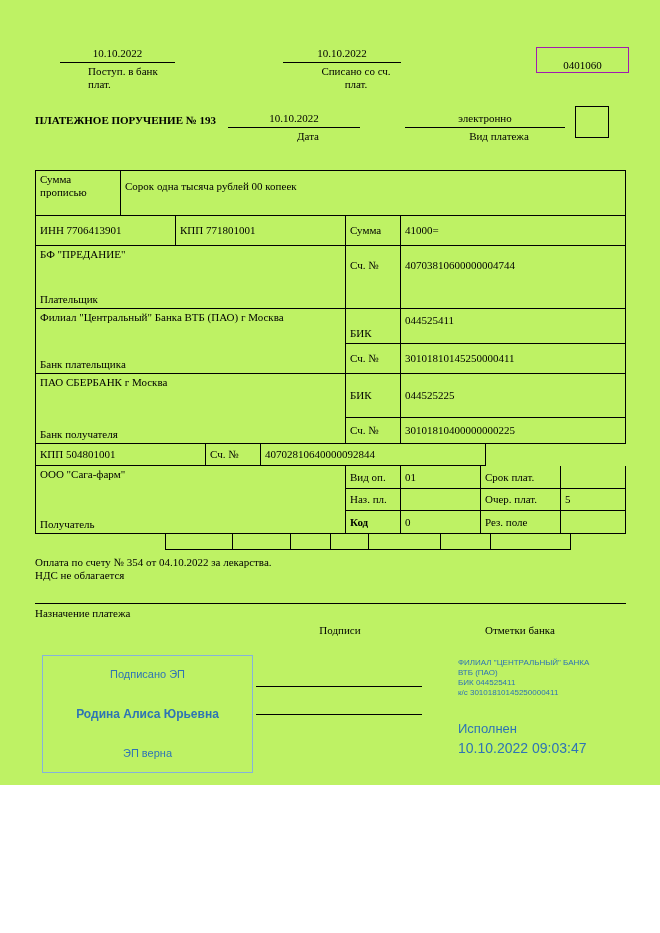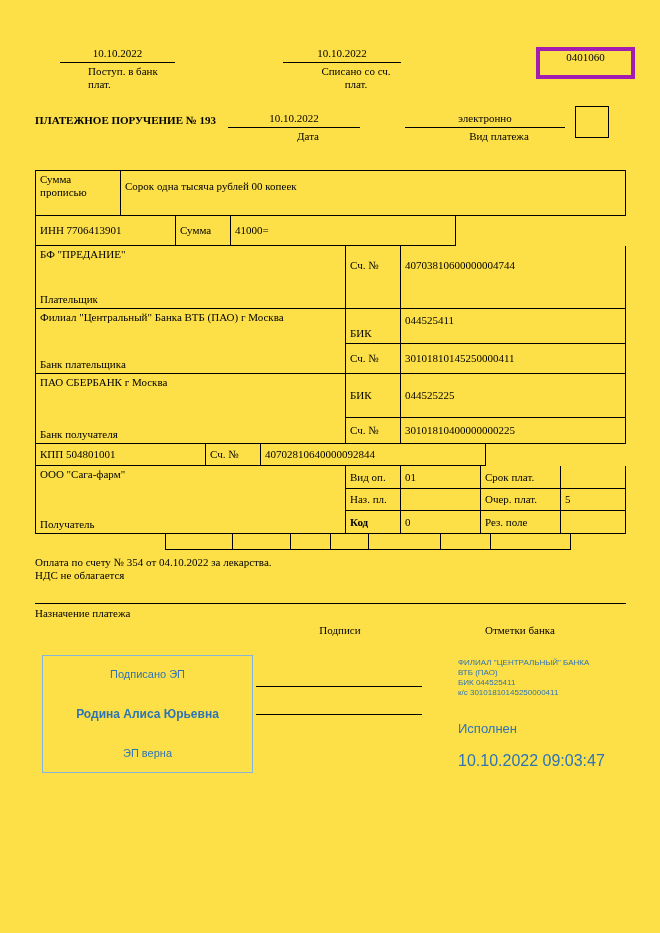--- a/index.html
+++ b/index.html
@@ -1,43 +1,43 @@
 <!DOCTYPE html>
 <html style="--stamp-text: #2e74b5; --stamp-border: #85b3da;"><head>
 <meta charset="utf-8">
 <style>
   html,body{margin:0;padding:0;background:#ffffff;}
-  .page{position:relative;width:660px;height:933px;background:#fde047;color:#000;
+  .page{position:relative;width:660px;height:785px;background:#bef264;color:#000;
         font-family:"Liberation Serif",serif;font-size:11px;line-height:13px;overflow:hidden;}
   .abs{position:absolute;}
   .uval{text-align:center;border-bottom:1px solid #000;padding-bottom:2px;}
   .ulabel{text-align:center;padding-top:2px;margin-left:28px;}
   .ulabel.left{text-align:left;}
-  .codebox{border:4px solid #a21caf;display:flex;align-items:flex-start;justify-content:center;}
+  .codebox{border:1px solid #a21caf;display:flex;align-items:flex-end;justify-content:center;}
   .emptybox{border:1px solid #000;}
   .doc-title{font-weight:bold;}
   .t{border-top:1px solid #000;border-left:1px solid #000;}
   .t,.t *{box-sizing:border-box;}
   .r{display:flex;}
   .col{display:flex;flex-direction:column;flex:none;}
   .c{border-right:1px solid #000;border-bottom:1px solid #000;padding:2px 4px;overflow:hidden;flex:none;}
   .vc{display:flex;align-items:center;}
   .vb{display:flex;align-items:flex-end;padding-bottom:3px;}
   .stack{display:flex;flex-direction:column;justify-content:space-between;}
   .hrule{border-top:1px solid #000;height:0;}
   .sig-line{border-top:1px solid #000;height:0;}
   .center{text-align:center;}
   .stampbox{border:1px solid var(--stamp-border,#85b3da);color:var(--stamp-text,#2e74b5);
         display:flex;flex-direction:column;justify-content:space-between;align-items:center;
         padding:12px 6px;text-align:center;font-family:"Liberation Sans",sans-serif;font-size:11px;}
   .stampbox .s2{font-weight:bold;font-size:12px;}
   .bankstamp{color:var(--stamp-text,#2e74b5);font-family:"Liberation Sans",sans-serif;}
   .b-small{font-size:8px;line-height:10px;}
   .b-status{font-size:13px;line-height:15px;margin-top:23px;}
-  .b-date{font-size:16px;line-height:12px;margin-top:19px;}
+  .b-date{font-size:14px;line-height:12px;margin-top:6px;}
 </style>
 </head>
 <body>
 
 <div class="page">
 
   <div class="abs" style="left:60px;top:47px;width:115px;">
     <div class="uval">10.10.2022</div>
     <div class="ulabel left">Поступ. в банк плат.</div>
   </div>
@@ -67,20 +67,21 @@
 
   <div class="abs t" style="left:35px;top:170px;">
 
     <div class="r">
       <div class="c" style="width:85px;height:45px;">Сумма прописью</div>
       <div class="c" style="width:505px;height:45px;padding-top:9px;">Сорок одна тысяча рублей 00 копеек</div>
     </div>
 
     <div class="r">
       <div class="c vc" style="width:140px;height:30px;">ИНН 7706413901</div>
+      <div class="c vc" style="width:170px;height:30px;">КПП  771801001</div>
       <div class="c vc" style="width:55px;height:30px;">Сумма</div>
       <div class="c vc" style="width:225px;height:30px;">41000=</div>
     </div>
 
     <div class="r">
       <div class="c stack" style="width:310px;height:63px;">
         <div>БФ "ПРЕДАНИЕ"</div>
         <div>Плательщик</div>
       </div>
       <div class="c" style="width:55px;height:63px;padding-top:13px;">Сч. №</div>

